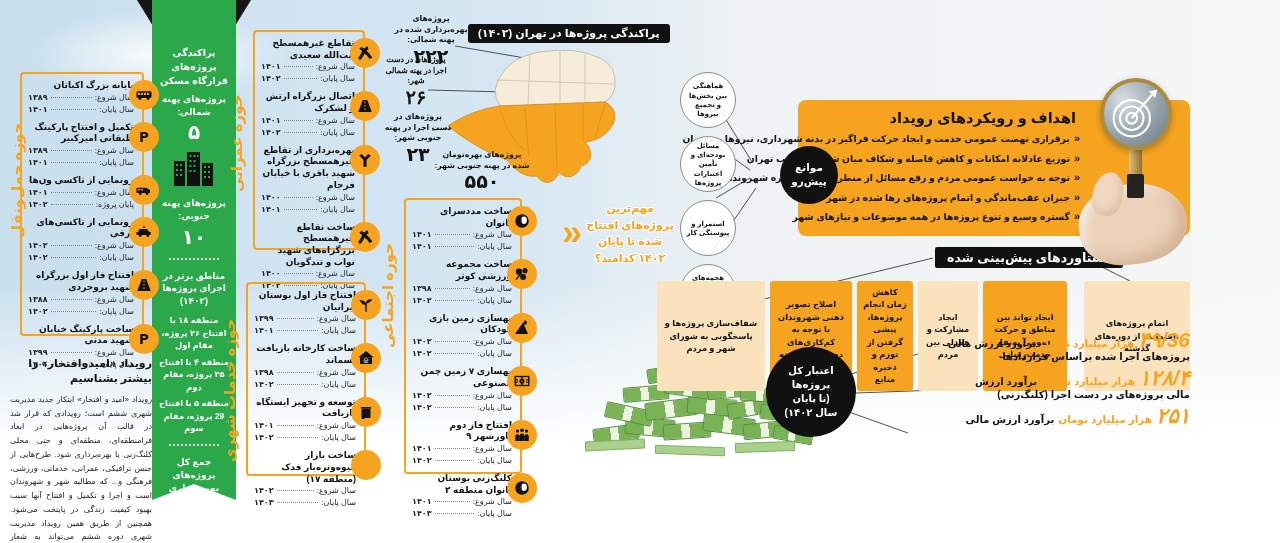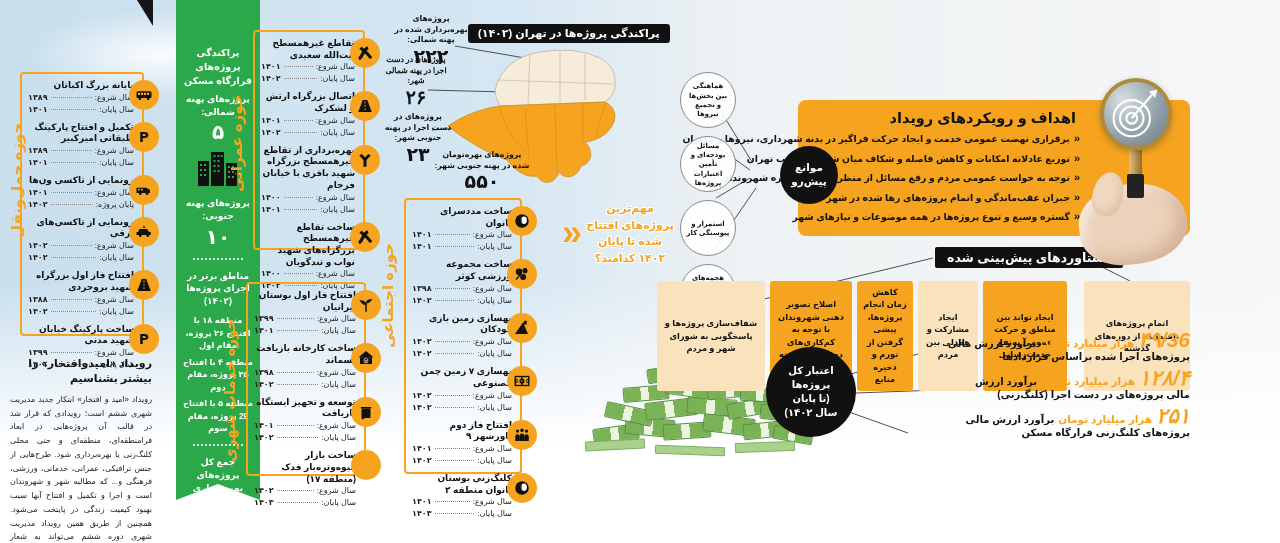--- a/index.html
+++ b/index.html
@@ -31,21 +31,21 @@
 
   #col-transport{left:20px;top:72px;width:124px;height:264px;}
   #col-civil{left:253px;top:30px;width:112px;height:220px;}
   #col-services{left:246px;top:282px;width:120px;height:194px;}
   #col-social{left:404px;top:198px;width:118px;height:276px;}
 
   
   #green-panel{position:absolute;left:152px;top:0;width:84px;height:500px;background:#2BA84A;z-index:2;
     clip-path:polygon(0 0,100% 0,100% 100%,50% calc(100% - 16px),0 100%);
     color:#fff;direction:rtl;text-align:center;display:flex;flex-direction:column;align-items:center;
-    padding:46px 6px 26px 6px;gap:3px;margin-left:24px;}
+    padding:46px 6px 26px 6px;gap:3px;}
   .ribbon-wing{position:absolute;top:0;width:16px;height:26px;background:#161616;z-index:1;}
   #wing-l{left:137px;clip-path:polygon(100% 0,100% 100%,0 0);}
   #wing-r{left:235px;clip-path:polygon(0 0,0 100%,100% 0);}
   .g-title{font-size:9.5px;font-weight:bold;line-height:1.45;}
   .g-label{font-size:9px;font-weight:bold;line-height:1.4;margin-top:3px;}
   .g-num{font-size:20px;font-weight:800;line-height:1.1;}
   .g-num-big{font-size:26px;font-weight:800;line-height:1.15;}
   .g-sep{width:70%;border-top:2px dotted rgba(255,255,255,.85);margin:7px 0 4px 0;}
   .rank{font-size:8.3px;font-weight:bold;line-height:1.5;margin-top:4px;}
   .g-build svg{width:44px;height:36px;margin:4px 0 1px 0;}
@@ -825,21 +825,20 @@
         </div>
         <div class="fin-t2">مالی پروژه‌های در دست اجرا (کلنگ‌زنی)</div>
       </div>
 
       <div class="fin-row">
         <div class="fin-l1">
           <span class="fin-val">۲۵۱</span>
           <span class="fin-unit">هزار میلیارد تومان</span>
           <span class="fin-t1">برآورد ارزش مالی</span>
         </div>
-        <div class="fin-t2">پروژه‌های کلنگ‌زنی قرارگاه مسکن</div>
       </div>
     </div>
 
   <div id="article">
     <div id="article-title">رویداد «امیدوافتخار» را بیشتر بشناسیم</div>
     <div id="article-body">رویداد «امید و افتخار» ابتکار جدید مدیریت شهری ششم است؛ رویدادی که قرار شد در قالب آن پروژه‌هایی در ابعاد فرامنطقه‌ای، منطقه‌ای و حتی محلی کلنگ‌زنی یا بهره‌برداری شود. طرح‌هایی از جنس ترافیکی، عمرانی، خدماتی، ورزشی، فرهنگی و... که مطالبه شهر و شهروندان است و اجرا و تکمیل و افتتاح آنها سبب بهبود کیفیت زندگی در پایتخت می‌شود. همچنین از طریق همین رویداد مدیریت شهری دوره ششم می‌تواند به شعار «تهران، شهر تلاش و سرزندگی» جامه عمل بپوشاند.</div>
   </div>
 
 </div>
 

